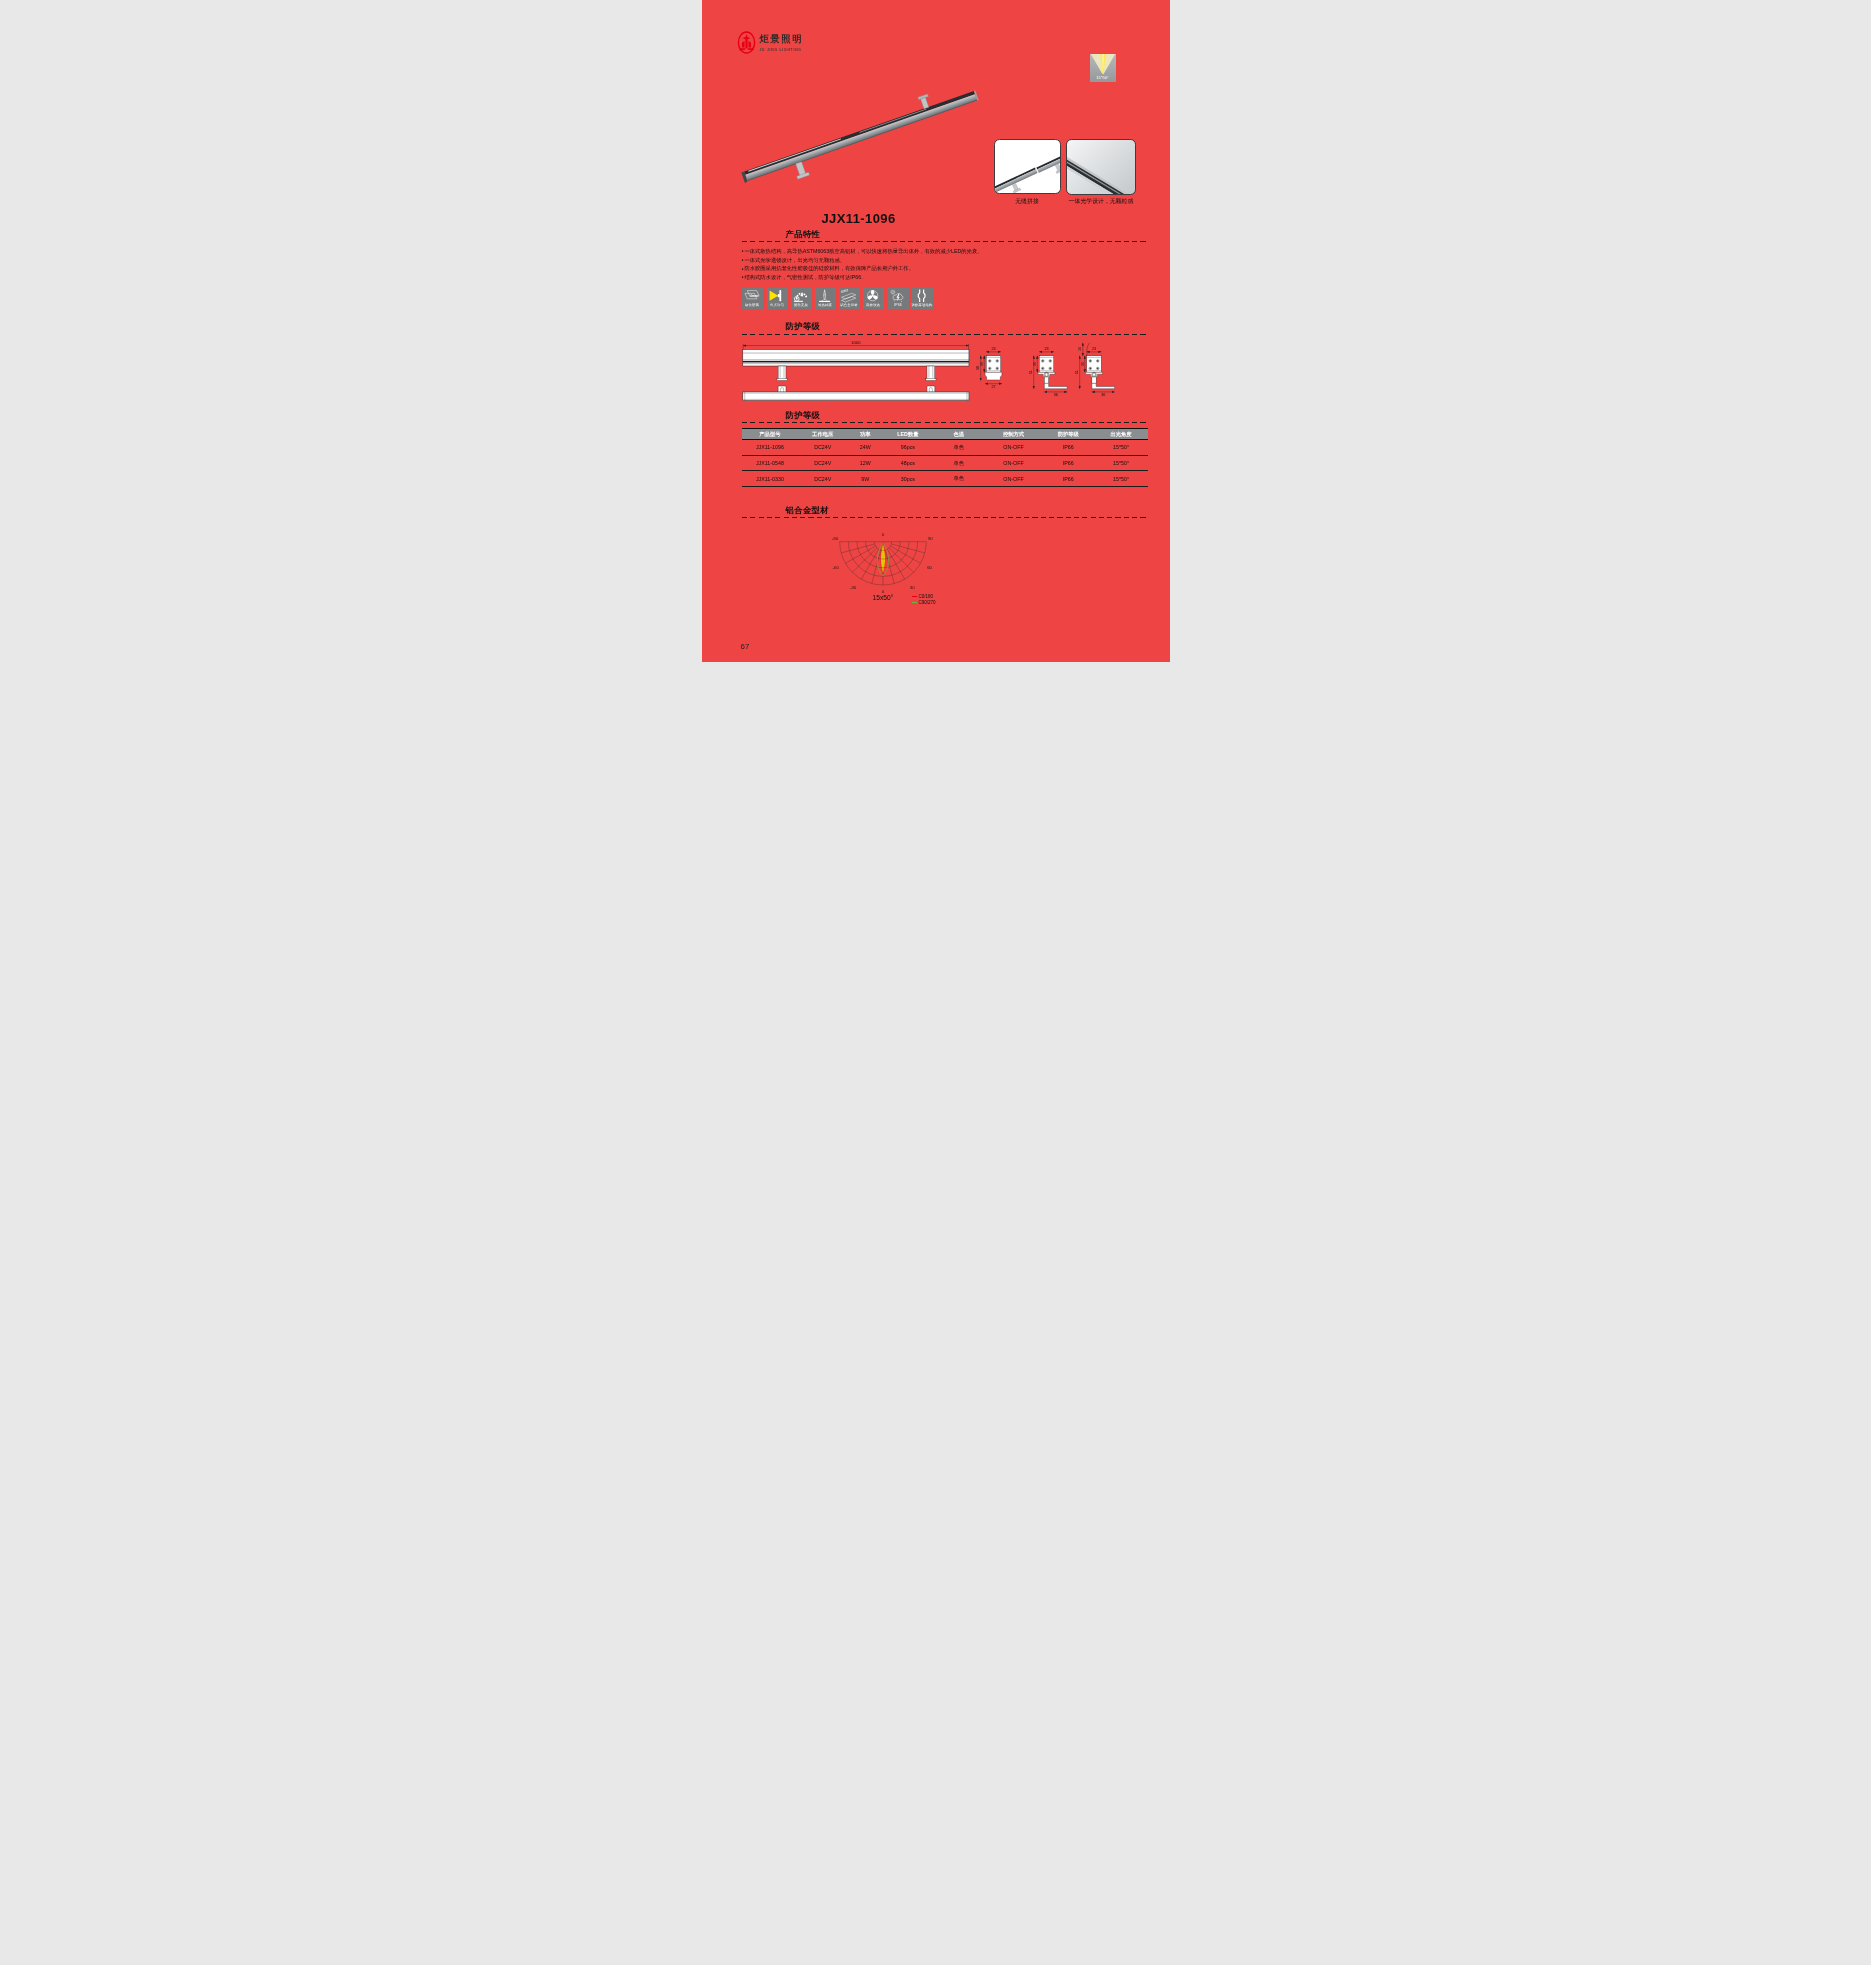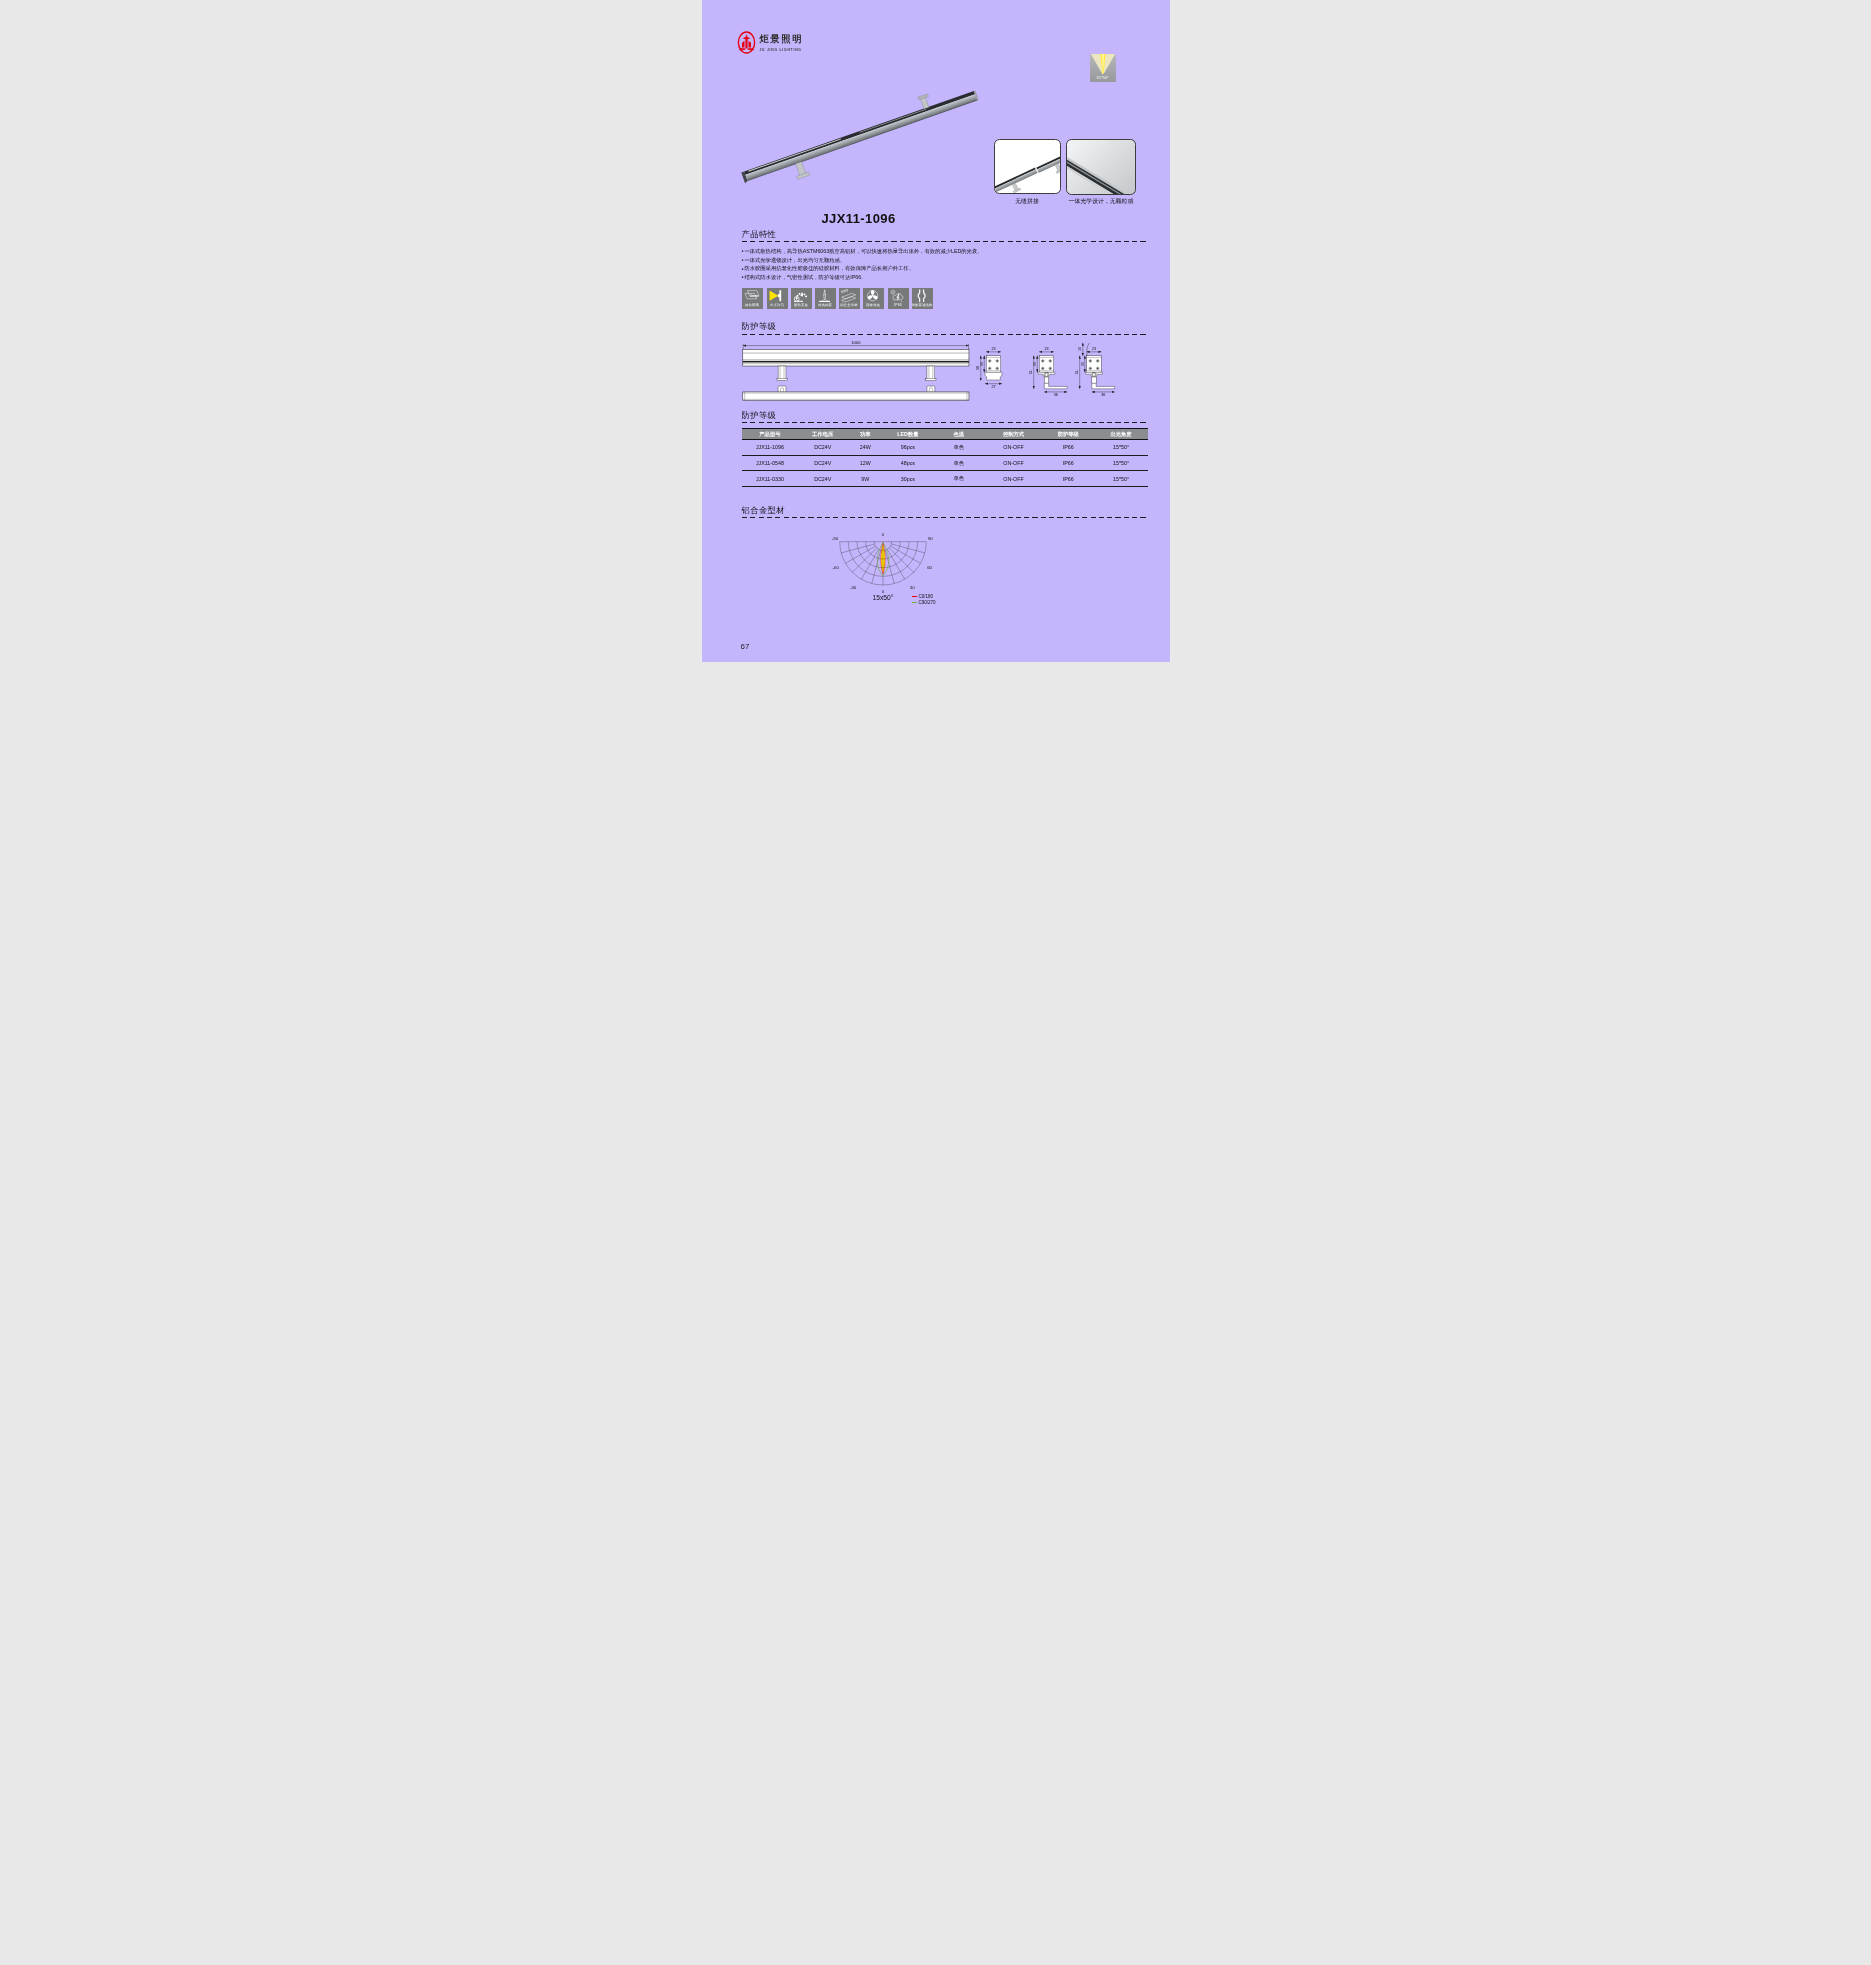--- a/index.html
+++ b/index.html
@@ -1,37 +1,37 @@
 <!DOCTYPE html>
 <html style="font-size:6.3px"><head>
 <meta charset="utf-8">
 <style>
   * { margin:0; padding:0; box-sizing:border-box; }
   body { font-family:"Liberation Sans", sans-serif; background:#e8e8e8; color:#1a1a1a; }
-  .page { position:relative; width:468px; height:662px; background:#c4b5fd; margin:0 auto; overflow:hidden; }
+  .page { position:relative; width:468px; height:662px; background:#ef4444; margin:0 auto; overflow:hidden; }
   .abs { position:absolute; }
 
   
   .logo { left:35px; top:31px; display:flex; align-items:center; }
   .logo-txt { margin-left:3.9px; }
   .logo-cn { font-size:9.4px; font-weight:bold; letter-spacing:1.6px; color:#2b2b28; }
   .logo-en { font-size:3.3px; font-weight:bold; letter-spacing:0.8px; color:#3a3a36; margin-top:1.2px; }
 
   
   .beam-badge { left:388px; top:54px; width:26px; height:27.5px; background:linear-gradient(#b6b8ba,#96989b); overflow:hidden; }
   .beam-badge .lbl { position:absolute; left:0; right:0; bottom:1.6px; text-align:center; color:#fff; font-size:4.1px; }
 
   
   .shot { border:0.8px solid #3d3d3d; border-radius:5.5px; overflow:hidden; background:#fff; }
   .shot2-bg { background:linear-gradient(135deg,#f4f5f6 0%,#d9dcde 55%,#c4c8ca 100%); }
   .cap { font-size:5.9px; color:#111; text-align:center; white-space:nowrap; }
 
   .page-title { left:90px; top:211px; width:134px; text-align:center; font-size:13px; font-weight:bold; letter-spacing:0.4px; color:#111; }
 
-  .sec-title { font-size:8.3px; font-weight:normal; letter-spacing:0.4px; color:#111; }
+  .sec-title { font-size:8.3px; font-weight:bold; letter-spacing:0.4px; color:#111;margin-left:44px; }
   .dash-rule { height:1.2px; width:406px; left:40px; background:repeating-linear-gradient(90deg,#1c1c1c 0 5.1px,transparent 5.1px 8.3px); }
 
   .features { left:40px; top:247px; width:413px; list-style:none; }
   .features li { font-size:5.3px; line-height:8.5px; color:#111; }
   .features li::before { content:"●"; font-size:3.5px; vertical-align:0.8px; margin-right:0.8px; }
 
   .tile { position:absolute; top:288px; width:21px; height:21px; background:#77797b; display:flex; flex-direction:column; align-items:center; justify-content:flex-start; }
   .tile svg { margin-top:1.2px; }
   .tile .t-lbl { color:#fff; font-size:3.3px; white-space:nowrap; margin-top:auto; margin-bottom:1.6px; letter-spacing:0.2px; }
 

